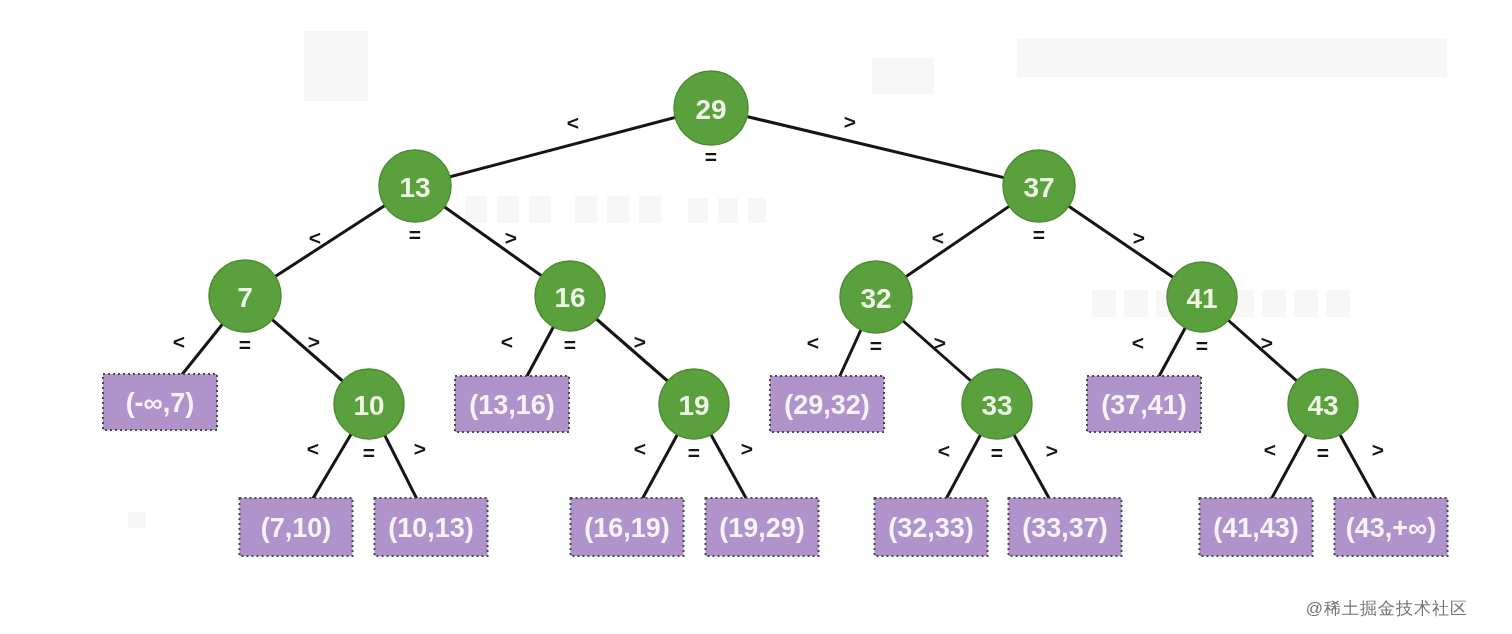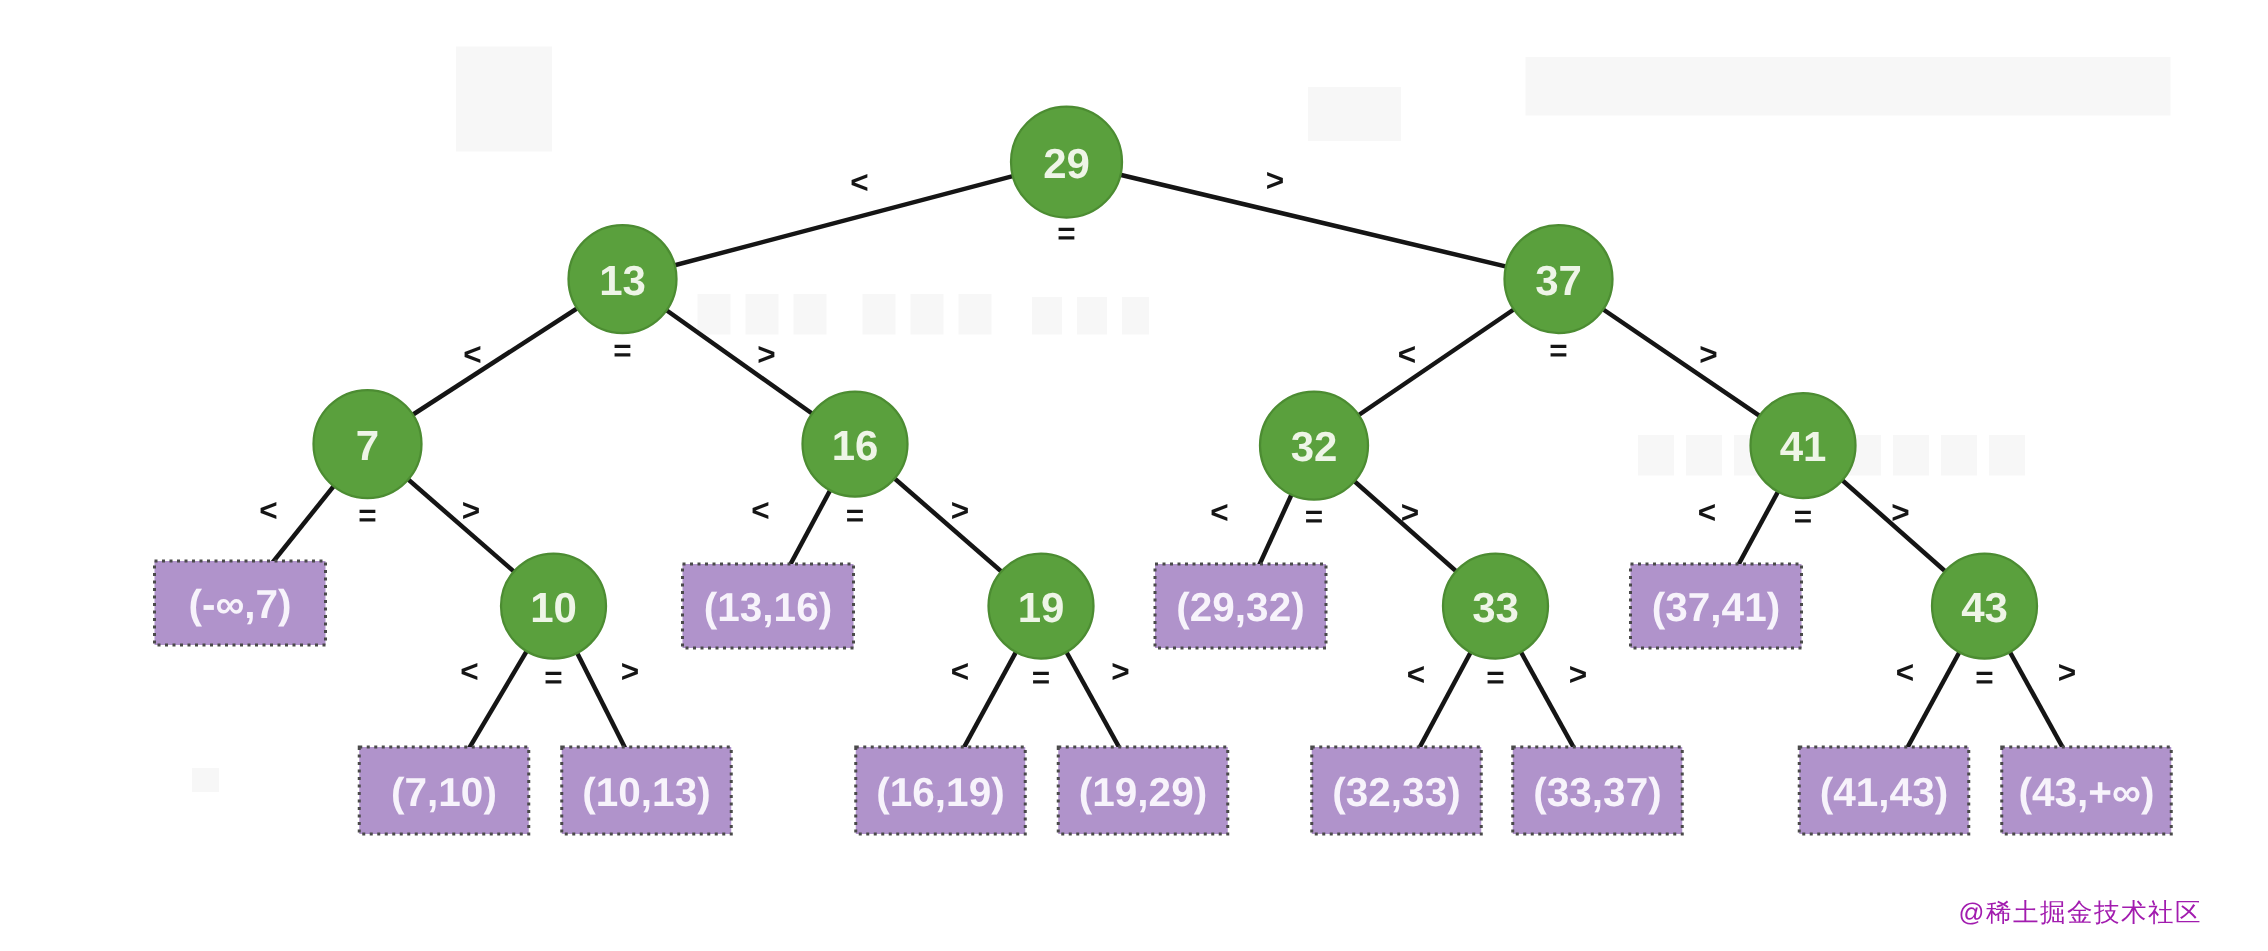--- a/index.html
+++ b/index.html
@@ -156,14 +156,14 @@
       <text x="1202" y="298" class="node-txt" fill="#eef5e7" text-anchor="middle" dominant-baseline="central">41</text>
       <circle cx="369" cy="404" r="35" fill="#5aa03d" stroke="#4c8c32" stroke-width="1.5"></circle>
       <text x="369" y="405" class="node-txt" fill="#eef5e7" text-anchor="middle" dominant-baseline="central">10</text>
       <circle cx="694" cy="404" r="35" fill="#5aa03d" stroke="#4c8c32" stroke-width="1.5"></circle>
       <text x="694" y="405" class="node-txt" fill="#eef5e7" text-anchor="middle" dominant-baseline="central">19</text>
       <circle cx="997" cy="404" r="35" fill="#5aa03d" stroke="#4c8c32" stroke-width="1.5"></circle>
       <text x="997" y="405" class="node-txt" fill="#eef5e7" text-anchor="middle" dominant-baseline="central">33</text>
       <circle cx="1323" cy="404" r="35" fill="#5aa03d" stroke="#4c8c32" stroke-width="1.5"></circle>
       <text x="1323" y="405" class="node-txt" fill="#eef5e7" text-anchor="middle" dominant-baseline="central">43</text>
     </svg>
-  <div class="watermark" style="color: #a21caf;">@稀土掘金技术社区</div>
+  <div class="watermark" style="color: #737373;">@稀土掘金技术社区</div>
 </div>
 
 </body></html>

